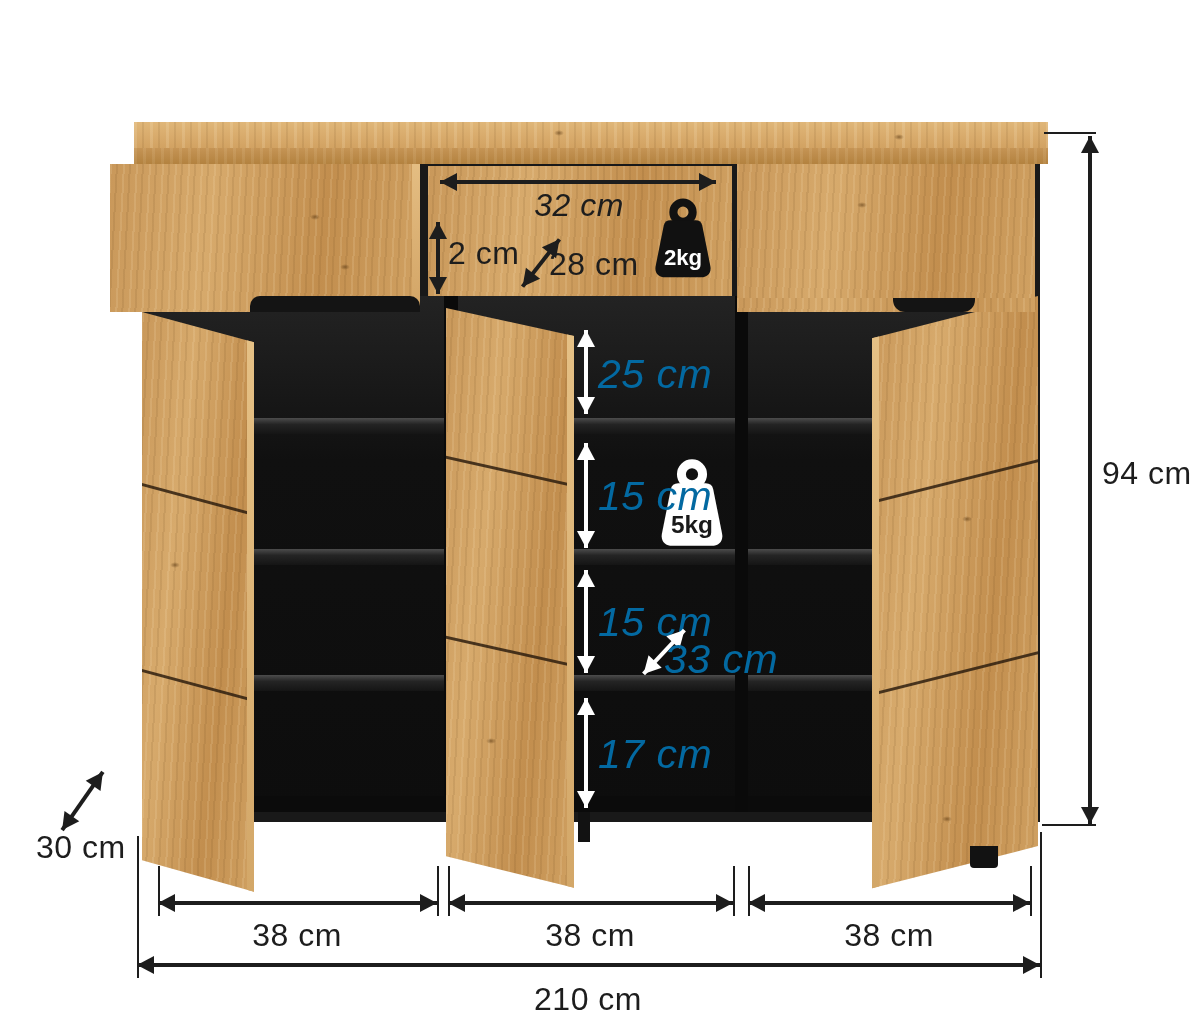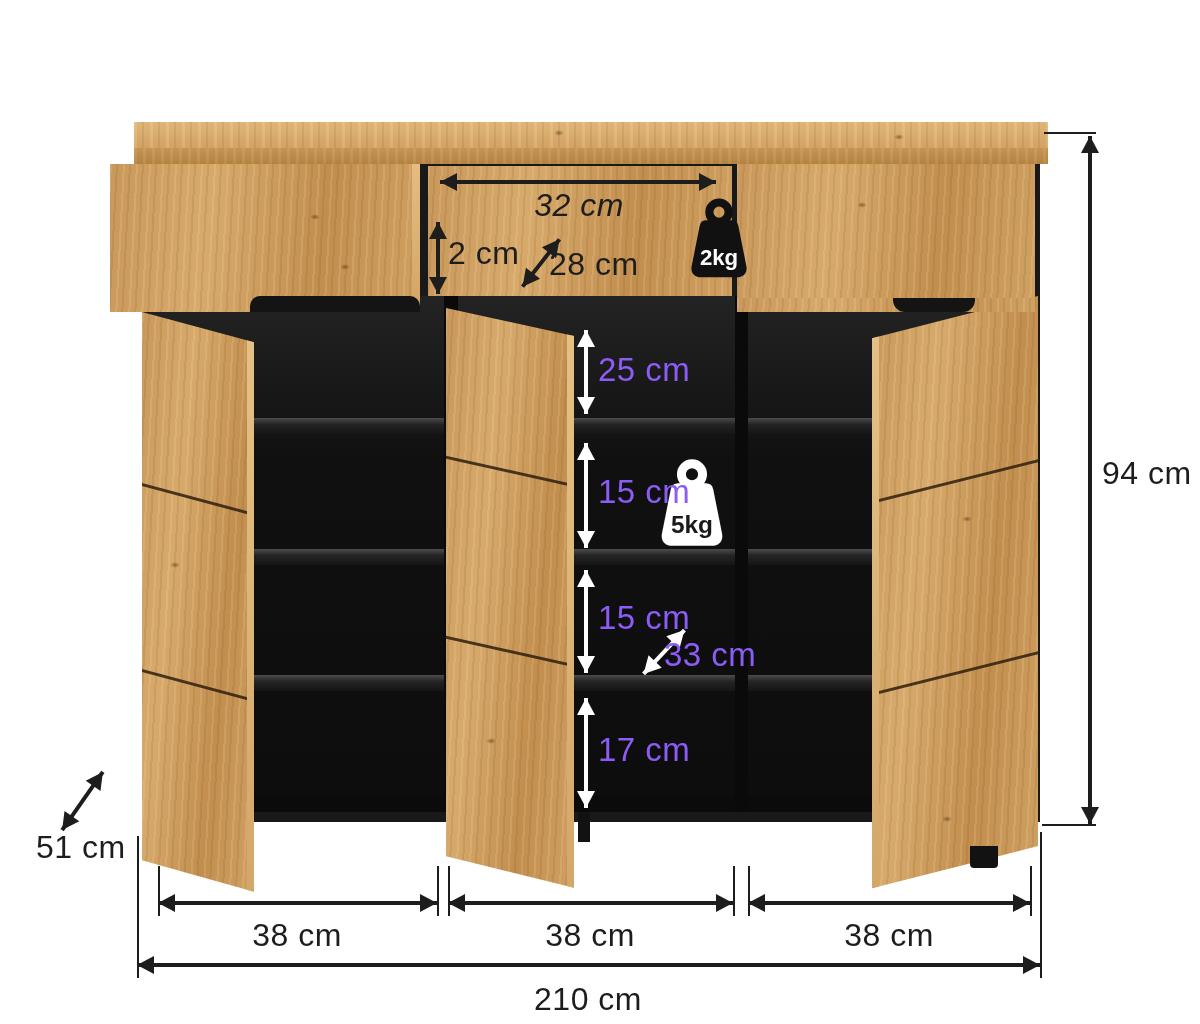--- a/index.html
+++ b/index.html
@@ -54,21 +54,21 @@
   .dim.v::before{content:"";position:absolute;top:0;left:-7px;
     border-left:9px solid transparent;border-right:9px solid transparent;border-bottom:17px solid var(--c);}
   .dim.v::after{content:"";position:absolute;bottom:0;left:-7px;
     border-left:9px solid transparent;border-right:9px solid transparent;border-top:17px solid var(--c);}
   .ext{width:2px;background:#1d1d1d;}
   .tick{height:2px;background:#1d1d1d;}
 
   
   .lbl{font-size:32px;color:#1d1d1d;letter-spacing:.5px;white-space:nowrap;line-height:1.1;}
   .lbl.c{transform:translateX(-50%);}
-  .lbl.w{color:#8b5cf6;font-size:33px;}
+  .lbl.w{color:#0369a1;font-size:41px;font-style:italic;}
 
   
   .weight svg{width:100%;height:100%;display:block;}
   .weight.dark{color:#111111;}
   .weight.dark text{fill:#ffffff;}
   .weight.light{color:#ffffff;}
   .weight.light text{fill:#191919;}
   .weight text{font-family:"Liberation Sans",sans-serif;font-weight:bold;}
 </style>
 </head>
@@ -133,21 +133,21 @@
     <div class="knot" style="left:120px;top:40px;"></div>
   </div>
 
   <div class="wood-top" style="left:134px;top:122px;width:914px;height:26px;">
     <div class="knot" style="left:420px;top:8px;"></div>
     <div class="knot" style="left:760px;top:12px;"></div>
   </div>
   <div class="wood-face" style="left:134px;top:148px;width:914px;height:16px;"></div>
 
 
-  <div class="weight dark" style="left:682px;top:192px;width:74px;height:98px;text-align:right;">
+  <div class="weight dark" style="left:646px;top:192px;width:74px;height:98px;text-align:right;">
     <svg viewBox="0 0 100 118">
       <circle cx="50" cy="20" r="13" fill="none" stroke="currentColor" stroke-width="11"></circle>
       <path fill="currentColor" d="M33 31 h34 c5 0 8 2.5 9 7 l11 55 c1.7 9 -4 15 -13 15 H26 c-9 0 -14.7 -6 -13 -15 l11 -55 c1 -4.5 4 -7 9 -7 z"></path>
       <text x="50" y="92" text-anchor="middle" font-size="30">2kg</text>
     </svg>
   </div>
 
   <div class="weight light" style="left:650px;top:458px;width:84px;height:96px;">
     <svg viewBox="0 0 100 118">
       <circle cx="50" cy="20" r="13" fill="none" stroke="currentColor" stroke-width="11"></circle>
@@ -179,21 +179,21 @@
 
   <div class="dim v" style="--c:#fff;left:584px;top:698px;height:110px;"></div>
   <div class="lbl w" style="left:598px;top:732px;">17 cm</div>
 
   <div class="tick" style="left:1044px;top:132px;width:52px;"></div>
   <div class="tick" style="left:1042px;top:824px;width:54px;"></div>
   <div class="dim v" style="--c:#1d1d1d;left:1088px;top:136px;height:688px;"></div>
   <div class="lbl" style="left:1102px;top:456px;">94 cm</div>
 
   <div class="dim h" style="--c:#1d1d1d;left:47px;top:799px;width:71px;transform:rotate(-55deg);"></div>
-  <div class="lbl" style="left:36px;top:830px;">51 cm</div>
+  <div class="lbl" style="left:36px;top:830px;">30 cm</div>
 
   <div class="ext" style="left:137px;top:836px;height:142px;"></div>
   <div class="ext" style="left:158px;top:866px;height:50px;"></div>
   <div class="ext" style="left:437px;top:866px;height:50px;"></div>
   <div class="ext" style="left:448px;top:866px;height:50px;"></div>
   <div class="ext" style="left:733px;top:866px;height:50px;"></div>
   <div class="ext" style="left:748px;top:866px;height:50px;"></div>
   <div class="ext" style="left:1030px;top:866px;height:50px;"></div>
   <div class="ext" style="left:1040px;top:832px;height:146px;"></div>
 

